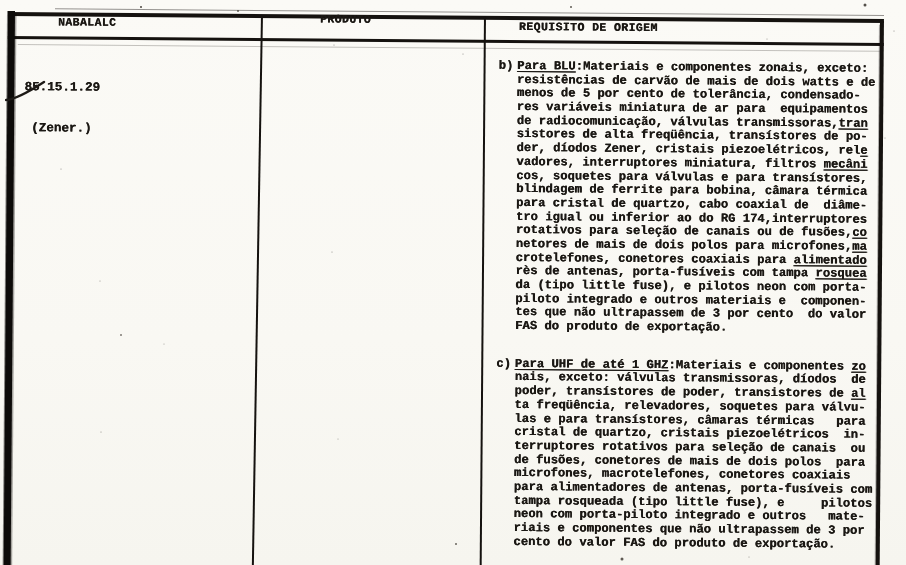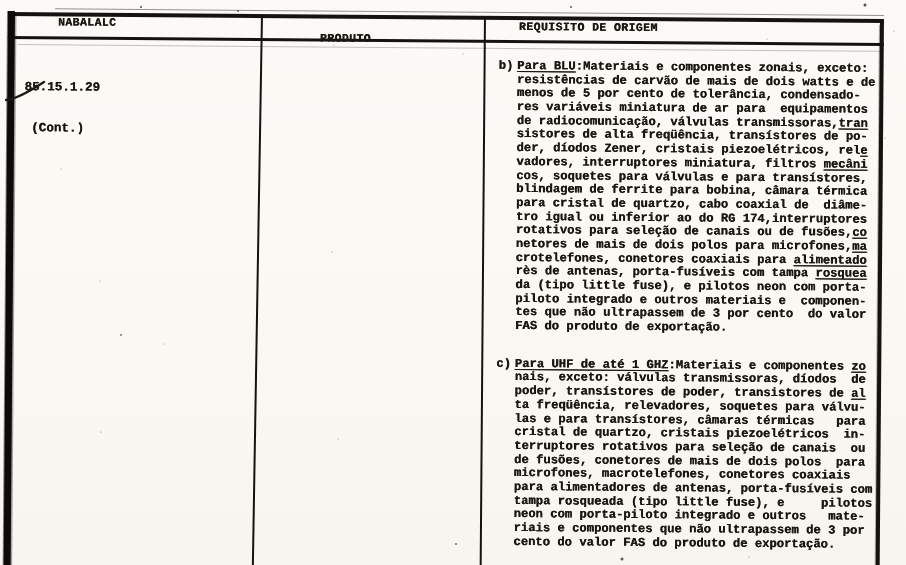--- a/index.html
+++ b/index.html
@@ -69,26 +69,26 @@
     <div class="echo" style="left:55px;top:7.5px;width:829px;height:1.2px;"></div>
     <div class="hline" style="left:8px;top:12px;width:876px;height:3.6px;"></div>
     <div class="hline" style="left:8px;top:35.5px;width:876px;height:3.6px;"></div>
     <div class="echo" style="left:18px;top:43.5px;width:862px;height:1px;opacity:.55;"></div>
     <div class="vline" style="left:8px;top:11px;width:7px;height:554px;background:#0d0b09;box-shadow:1.5px 2px 0 rgba(13,11,9,.35),-1px 0 0 rgba(13,11,9,.5);"></div>
     <div class="vline" style="left:260.5px;top:13px;width:2.3px;height:552px;transform:skewX(-0.5deg);transform-origin:top;"></div>
     <div class="vline" style="left:483.5px;top:13px;width:2.3px;height:552px;"></div>
     <div class="vline" style="left:880px;top:14px;width:3.6px;height:551px;box-shadow:-1px 4px 0 rgba(13,11,9,.3);"></div>
 
     <div class="hdr-label ink" style="left:58px;top:15px;text-align:right;">NABALALC</div>
-    <div class="hdr-label ink" style="left:320px;top:29px;text-align:center;">PRODUTO</div>
+    <div class="hdr-label ink" style="left:320px;top:10px;text-align:center;">PRODUTO</div>
     <div class="hdr-label ink" style="left:519px;top:16px;">REQUISITO DE ORIGEM</div>
 
     <div class="code-cell ink">
       <div>85.15.1.29</div>
-      <div class="code-cont">(Cont.)</div>
+      <div class="code-cont">(Zener.)</div>
     </div>
 
     <div style="position:absolute;left:275px;top:56px;width:195px;"></div>
 
     <div class="req-cell ink" id="req-lines"><div class="para"><div class="plabel">b)</div><div class="plines"><div class="tline"><span class="ul">Para BLU</span>:Materiais e componentes zonais, exceto:</div><div class="tline">resistências de carvão de mais de dois watts e de</div><div class="tline">menos de 5 por cento de tolerância, condensado-</div><div class="tline">res variáveis miniatura de ar para  equipamentos</div><div class="tline">de radiocomunicação, válvulas transmissoras,<span class="ul">tran</span></div><div class="tline">sistores de alta freqüência, transístores de po-</div><div class="tline">der, díodos Zener, cristais piezoelétricos, rel<span class="ul">e</span></div><div class="tline">vadores, interruptores miniatura, filtros <span class="ul">mecâni</span></div><div class="tline">cos, soquetes para válvulas e para transístores,</div><div class="tline">blindagem de ferrite para bobina, câmara térmica</div><div class="tline">para cristal de quartzo, cabo coaxial de  diâme-</div><div class="tline">tro igual ou inferior ao do RG 174,interruptores</div><div class="tline">rotativos para seleção de canais ou de fusões,<span class="ul">co</span></div><div class="tline">netores de mais de dois polos para microfones,<span class="ul">ma</span></div><div class="tline">crotelefones, conetores coaxiais para <span class="ul">alimentado</span></div><div class="tline">rès de antenas, porta-fusíveis com tampa <span class="ul">rosquea</span></div><div class="tline">da (tipo little fuse), e pilotos neon com porta-</div><div class="tline">piloto integrado e outros materiais e  componen-</div><div class="tline">tes que não ultrapassem de 3 por cento  do valor</div><div class="tline">FAS do produto de exportação.</div></div></div><div class="para"><div class="plabel">c)</div><div class="plines"><div class="tline"><span class="ul">Para UHF de até 1 GHZ</span>:Materiais e componentes <span class="ul">zo</span></div><div class="tline">nais, exceto: válvulas transmissoras, díodos  de</div><div class="tline">poder, transístores de poder, transistores de <span class="ul">al</span></div><div class="tline">ta freqüência, relevadores, soquetes para válvu-</div><div class="tline">las e para transístores, câmaras térmicas   para</div><div class="tline">cristal de quartzo, cristais piezoelétricos  in-</div><div class="tline">terruptores rotativos para seleção de canais  ou</div><div class="tline">de fusões, conetores de mais de dois polos  para</div><div class="tline">microfones, macrotelefones, conetores coaxiais</div><div class="tline">para alimentadores de antenas, porta-fusíveis com</div><div class="tline">tampa rosqueada (tipo little fuse), e     pilotos</div><div class="tline">neon com porta-piloto integrado e outros   mate-</div><div class="tline">riais e componentes que não ultrapassem de 3 por</div><div class="tline">cento do valor FAS do produto de exportação.</div></div></div></div>
   </div>
 
   <svg class="pen-mark" width="42" height="24" viewBox="0 0 42 24">
     <path d="M1,21 C9,20.5 22,14 39,3" stroke="#1d1a16" stroke-width="2.4" fill="none" stroke-linecap="round"></path>
   </svg>

